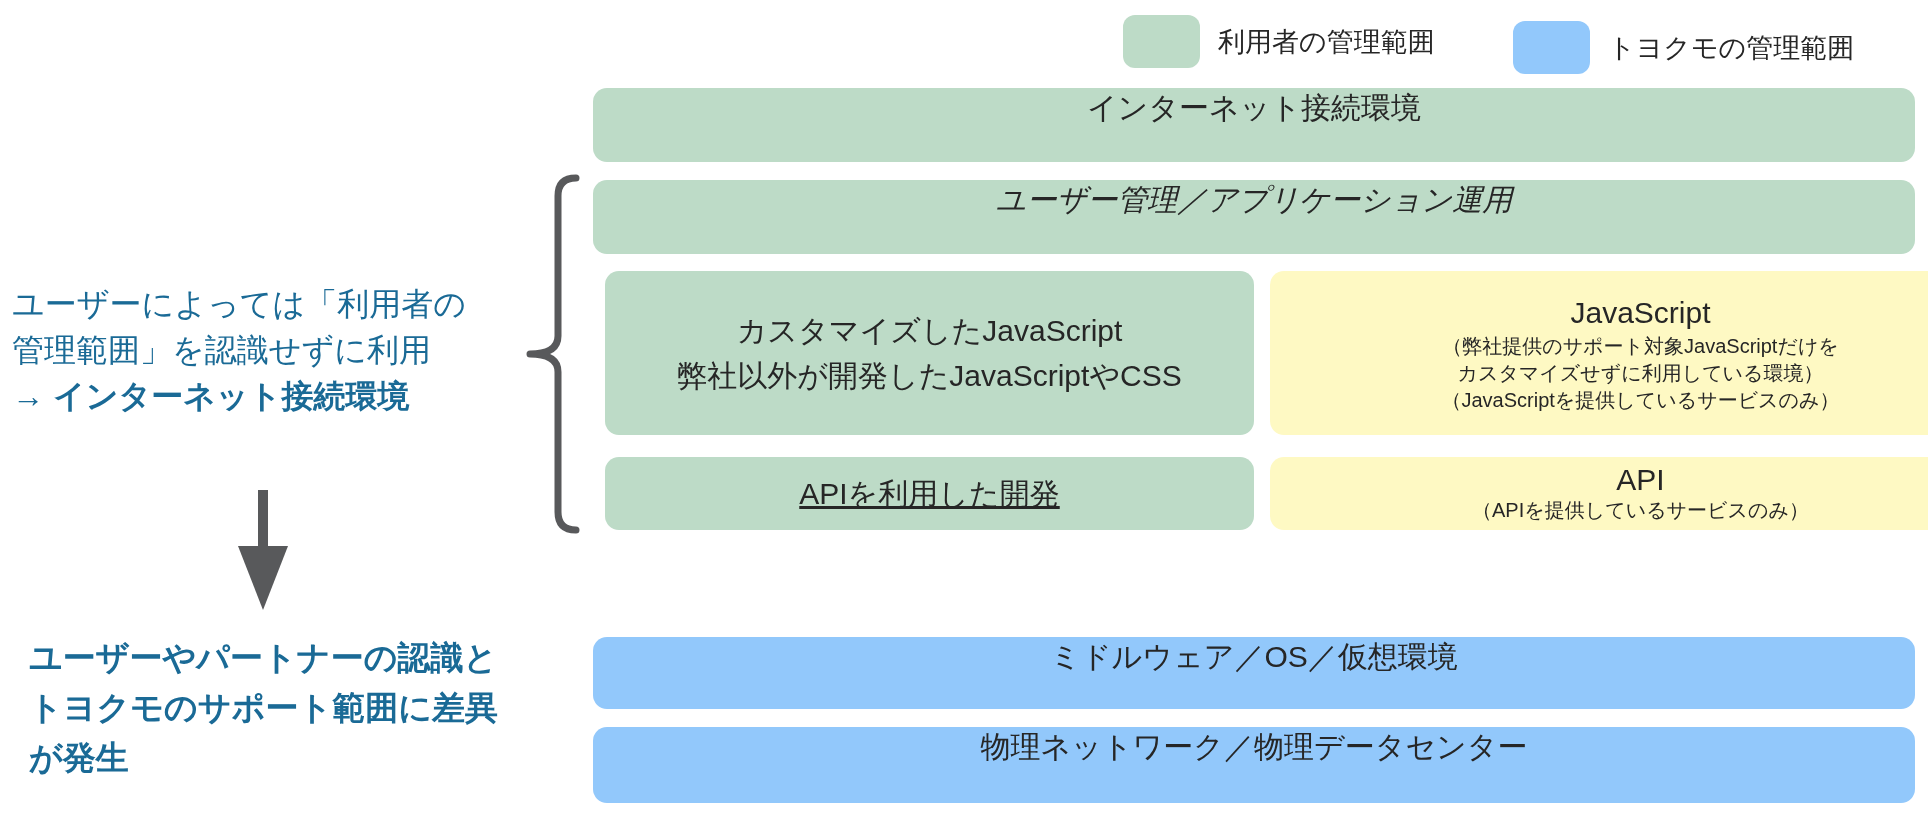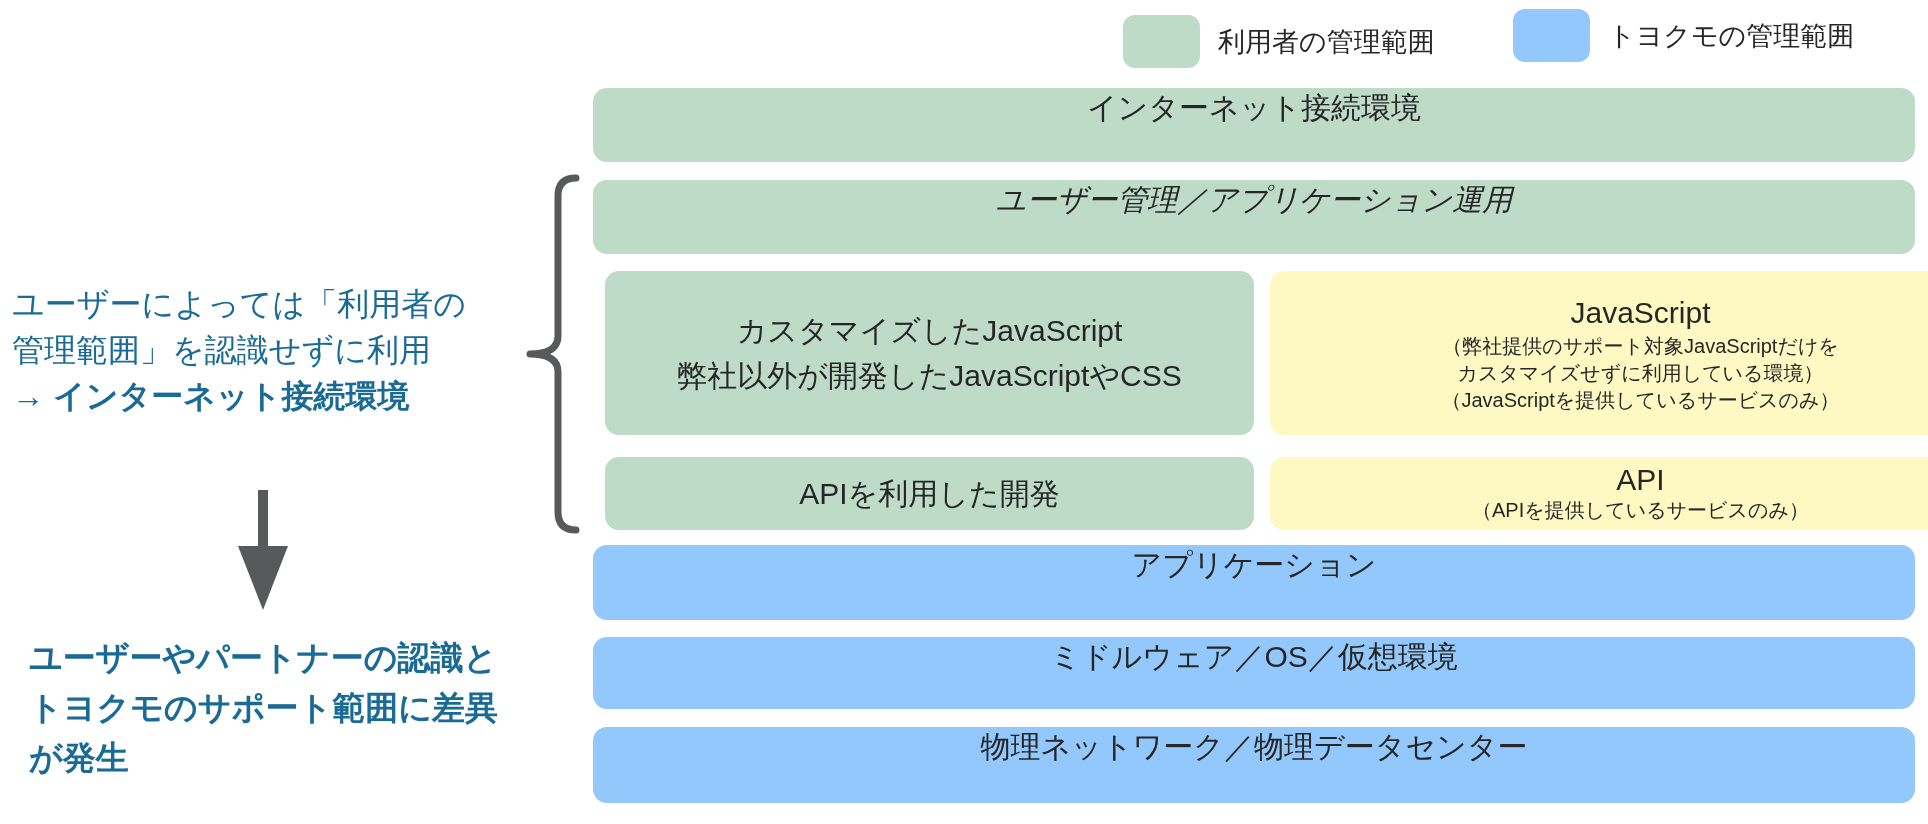--- a/index.html
+++ b/index.html
@@ -81,21 +81,21 @@
 </style>
 </head>
 <body>
 
 <div class="canvas">
 
   <div class="legend-item" style="left:1123px; top:15px;">
     <span class="swatch green"></span>
     <span class="legend-label">利用者の管理範囲</span>
   </div>
-  <div class="legend-item" style="left:1513px; top:9px;">
+  <div class="legend-item" style="left:1513px; top:21px;">
     <span class="swatch blue"></span>
     <span class="legend-label">トヨクモの管理範囲</span>
   </div>
 
   <div class="bar green" style="top:88px; height:74px;">
     <span>インターネット接続環境</span>
   </div>
 
   <div class="bar green" style="top:180px; height:74px;font-style:italic;">
     <span>ユーザー管理／アプリケーション運用</span>
@@ -105,31 +105,28 @@
     <div class="box-line">カスタマイズしたJavaScript</div>
     <div class="box-line">弊社以外が開発したJavaScriptやCSS</div>
   </div>
   <div class="box blue" style="left:1270px; top:271px; width:645px; height:164px;">
     <div class="box-title">JavaScript</div>
     <div class="box-sub">（弊社提供のサポート対象JavaScriptだけを</div>
     <div class="box-sub">カスタマイズせずに利用している環境）</div>
     <div class="box-sub">（JavaScriptを提供しているサービスのみ）</div>
   </div>
 
-  <div class="box green" style="left:593px; top:457px; width:649px; height:73px;">
+  <div class="box green" style="left:593px; top:457px; width:649px; height:73px;text-decoration:underline;">
     <div class="box-line">APIを利用した開発</div>
   </div>
   <div class="box blue" style="left:1270px; top:457px; width:645px; height:73px;">
     <div class="box-title" style="line-height:34px;">API</div>
     <div class="box-sub">（APIを提供しているサービスのみ）</div>
   </div>
 
-  <div class="bar blue" style="top:545px; height:75px;">
-    <span>アプリケーション</span>
-  </div>
 
   <div class="bar blue" style="top:637px; height:72px;">
     <span>ミドルウェア／OS／仮想環境</span>
   </div>
 
   <div class="bar blue" style="top:727px; height:76px;">
     <span>物理ネットワーク／物理データセンター</span>
   </div>
 
   <svg class="brace-svg" width="70" height="372" viewBox="0 0 70 372">

